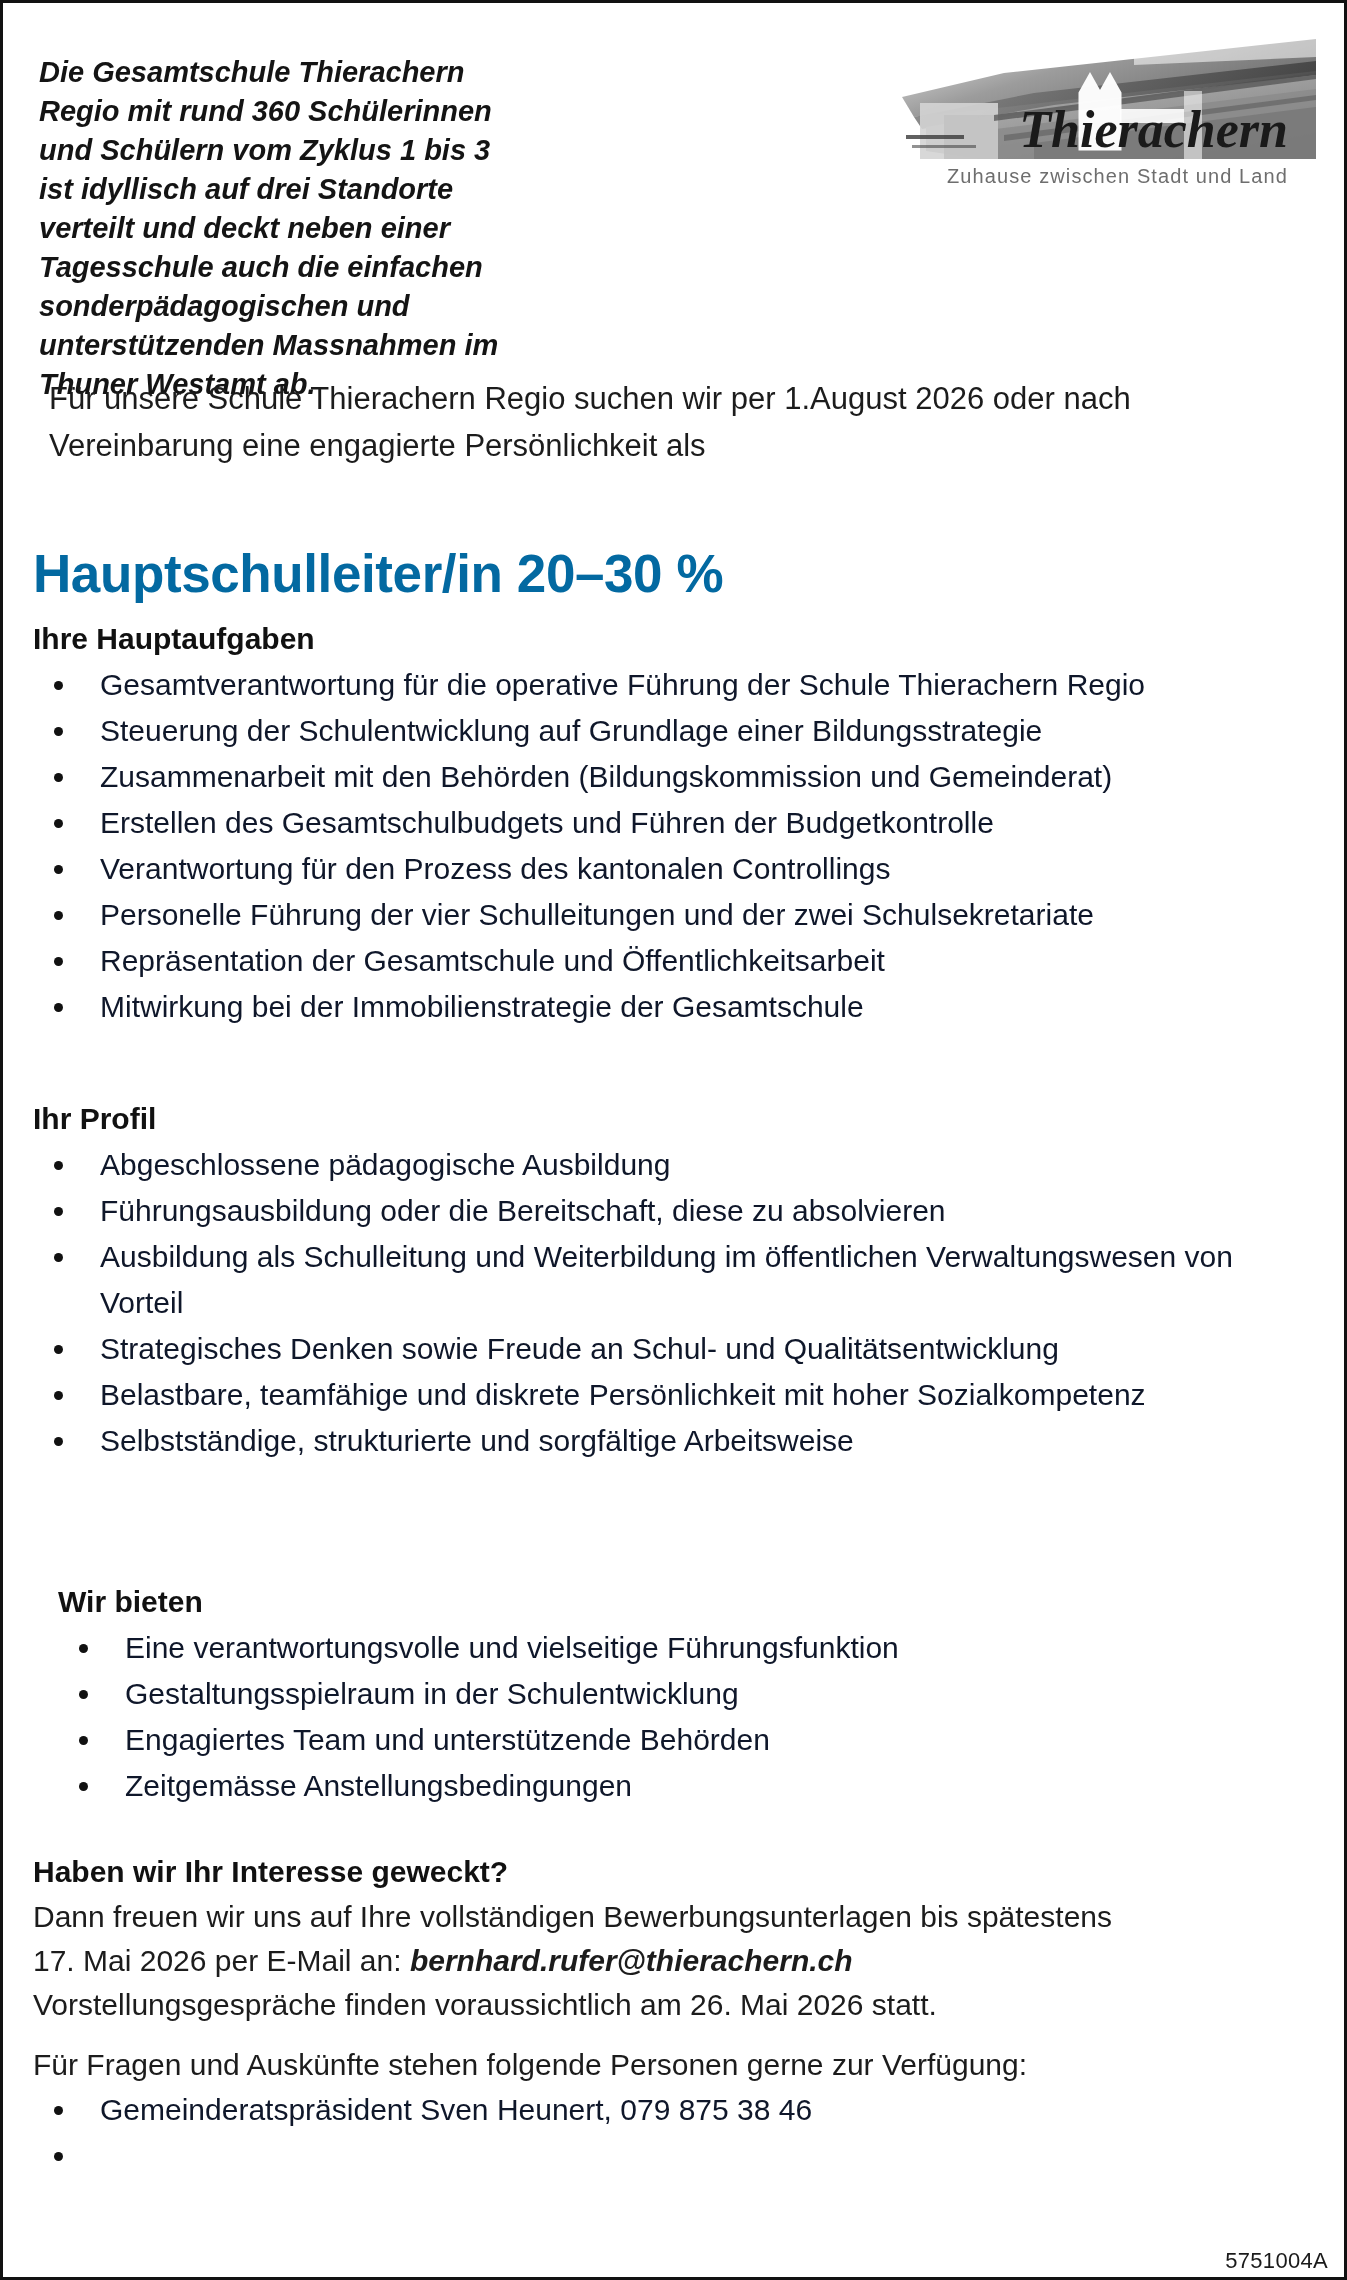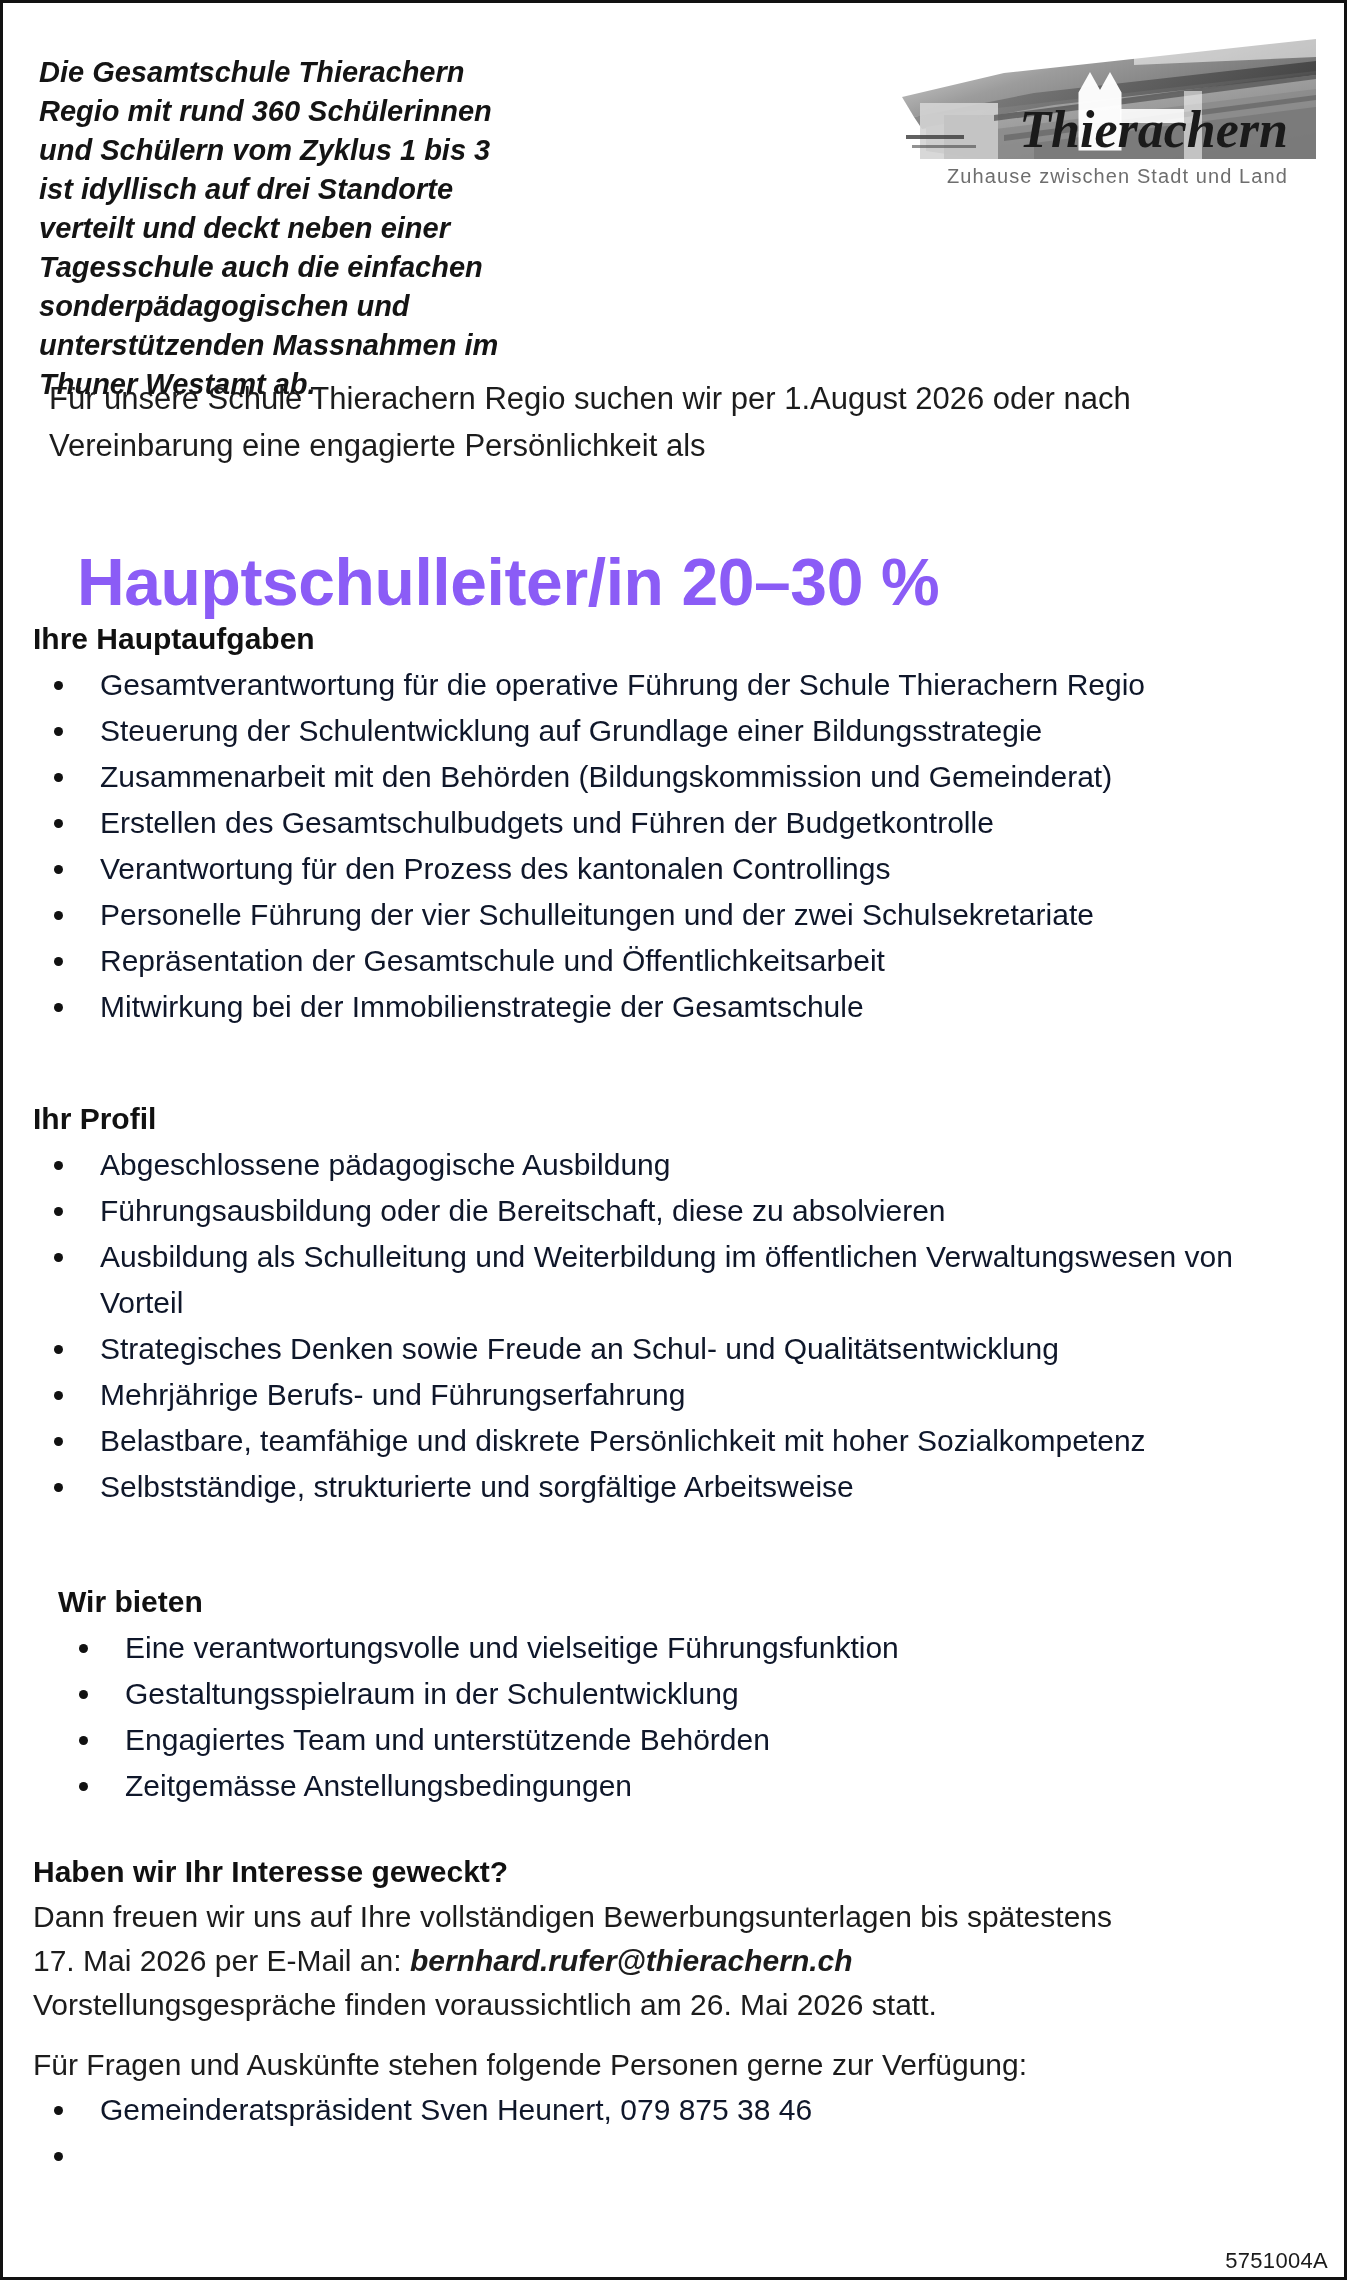--- a/index.html
+++ b/index.html
@@ -64,26 +64,25 @@
     font-size: 31px;
     line-height: 47px;
     color: #1c1c1c;
     margin-left: 16px;
   }
   
   .job-title {
     position: absolute;
     left: 30px;
     top: 505px;
-    font-size: 66px;
+    font-size: 53px;
     line-height: 60px;
     font-weight: bold;
     letter-spacing: -0.4px;
-    color: #8b5cf6;
-    margin-left: 44px;
+    color: #0369a1;
   }
   
   .section {
     position: absolute;
     left: 30px;
     width: 1290px;
   }
   .section-heading {
     font-size: 30px;
     line-height: 42px;
@@ -210,21 +209,20 @@
       </ul>
     </div>
 
     <div class="section" style="top:1095px;">
       <div class="section-heading">Ihr Profil</div>
       <ul class="bullets">
         <li><span class="dot"></span><span>Abgeschlossene pädagogische Ausbildung</span></li>
         <li><span class="dot"></span><span>Führungsausbildung oder die Bereitschaft, diese zu absolvieren</span></li>
         <li><span class="dot"></span><span>Ausbildung als Schulleitung und Weiterbildung im öffentlichen Verwaltungswesen von Vorteil</span></li>
         <li><span class="dot"></span><span>Strategisches Denken sowie Freude an Schul- und Qualitätsentwicklung</span></li>
-        <li><span class="dot"></span><span>Mehrjährige Berufs- und Führungserfahrung</span></li>
         <li><span class="dot"></span><span>Belastbare, teamfähige und diskrete Persönlichkeit mit hoher Sozialkompetenz</span></li>
         <li><span class="dot"></span><span>Selbstständige, strukturierte und sorgfältige Arbeitsweise</span></li>
       </ul>
     </div>
 
     <div class="section" style="top:1578px;margin-left:25px;">
       <div class="section-heading">Wir bieten</div>
       <ul class="bullets">
         <li><span class="dot"></span><span>Eine verantwortungsvolle und vielseitige Führungsfunktion</span></li>
         <li><span class="dot"></span><span>Gestaltungsspielraum in der Schulentwicklung</span></li>

